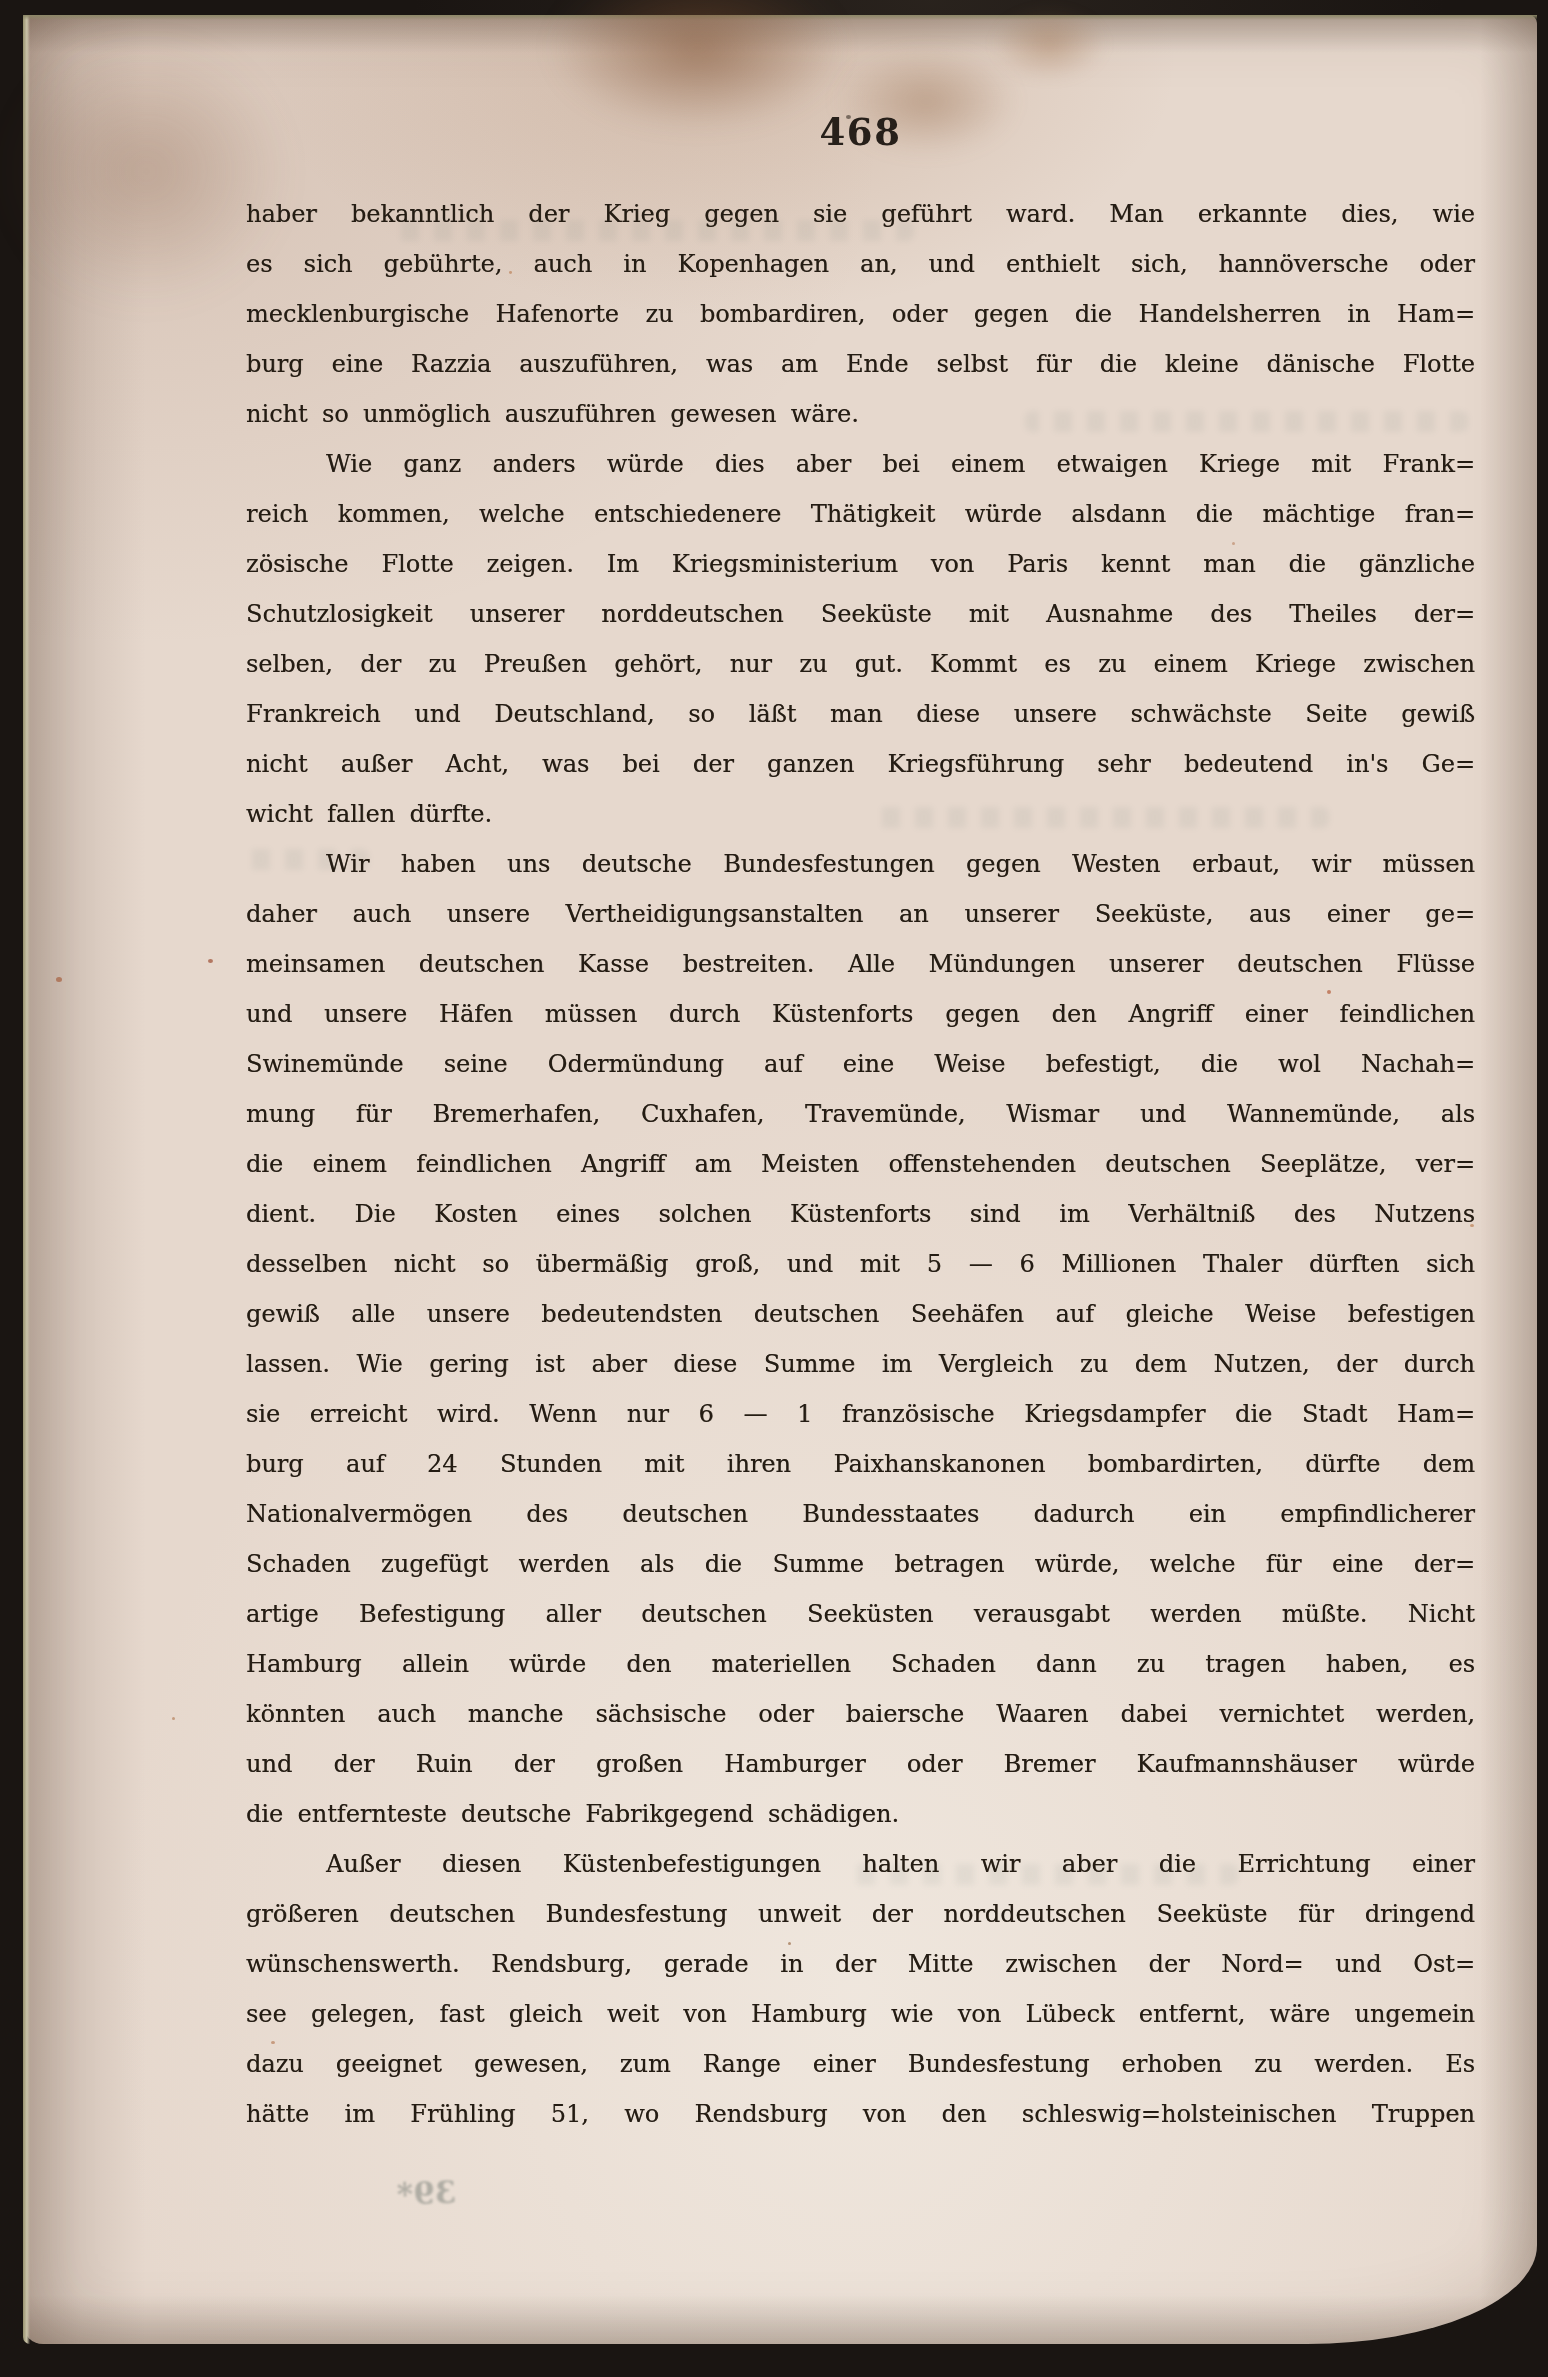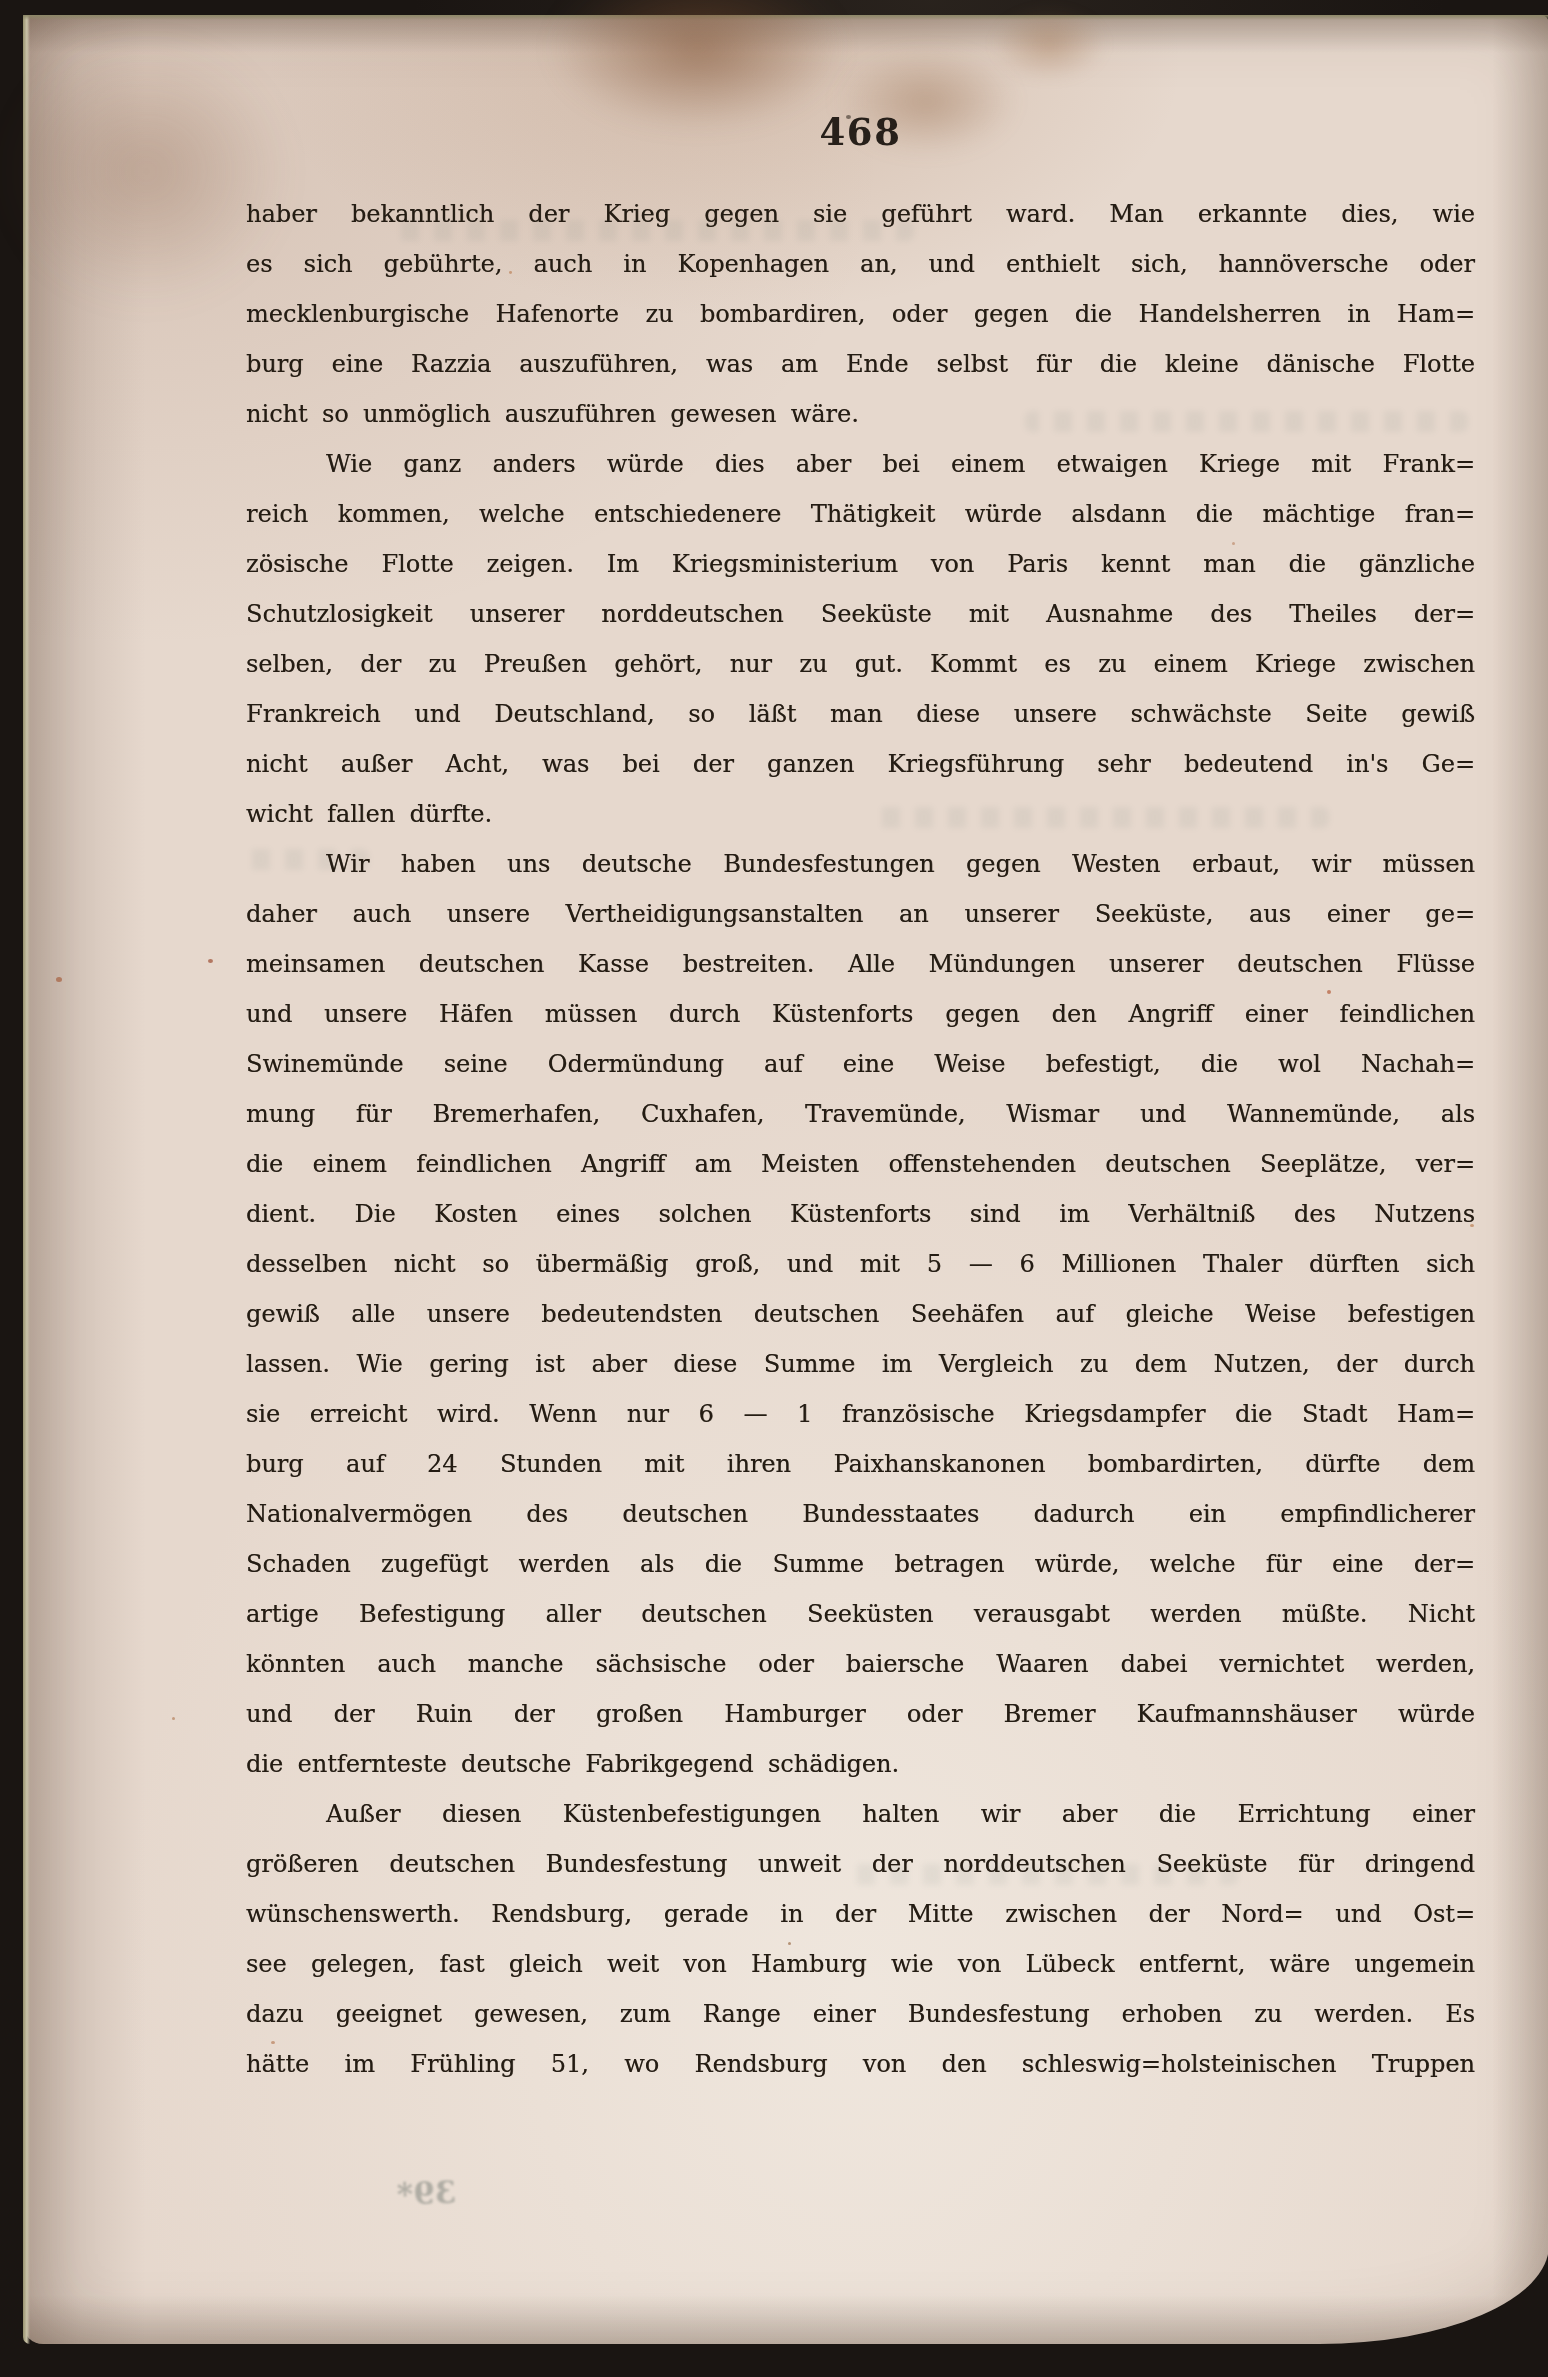--- a/index.html
+++ b/index.html
@@ -24,21 +24,20 @@
     background:
       linear-gradient(90deg, rgba(70,45,30,.26), rgba(70,45,30,.10) 57px, transparent 123px),
       linear-gradient(180deg, rgba(60,40,25,.28), transparent 38px),
       linear-gradient(270deg, rgba(60,40,25,.20), transparent 57px),
       linear-gradient(0deg, rgba(60,40,25,.22), transparent 49px),
       radial-gradient(739px 411px at 46% 2%, rgba(151,101,66,.22), transparent 62%),
       radial-gradient(1232px 821px at 8% 6%, rgba(140,95,70,.16), transparent 60%),
       radial-gradient(1068px 1314px at 55% 85%, rgba(240,232,223,.9), transparent 70%),
       #e6d8cd;
     box-shadow: inset 0 0 74px rgba(80,50,30,.20);
-    padding-left: 12px;
   }
   .edge-left{
     position:absolute;left:0;top:0;bottom:0;width:6.6px;
     background:linear-gradient(90deg,#98936f,#c9c2a8 55%,rgba(201,194,168,0));
     border-radius:5px 0 0 20px;
   }
   .edge-top{
     position:absolute;left:0;top:0;right:0;height:5px;
     background:linear-gradient(180deg,#8d8868,rgba(180,172,140,0));
   }
@@ -152,20 +151,21 @@
       <div class="line">die einem feindlichen Angriff am Meisten offenstehenden deutschen Seeplätze, ver=</div>
       <div class="line">dient. Die Kosten eines solchen Küstenforts sind im Verhältniß des Nutzens</div>
       <div class="line">desselben nicht so übermäßig groß, und mit 5 — 6 Millionen Thaler dürften sich</div>
       <div class="line">gewiß alle unsere bedeutendsten deutschen Seehäfen auf gleiche Weise befestigen</div>
       <div class="line">lassen. Wie gering ist aber diese Summe im Vergleich zu dem Nutzen, der durch</div>
       <div class="line">sie erreicht wird. Wenn nur 6 — 1 französische Kriegsdampfer die Stadt Ham=</div>
       <div class="line">burg auf 24 Stunden mit ihren Paixhanskanonen bombardirten, dürfte dem</div>
       <div class="line">Nationalvermögen des deutschen Bundesstaates dadurch ein empfindlicherer</div>
       <div class="line">Schaden zugefügt werden als die Summe betragen würde, welche für eine der=</div>
       <div class="line">artige Befestigung aller deutschen Seeküsten verausgabt werden müßte. Nicht</div>
+      <div class="line">Hamburg allein würde den materiellen Schaden dann zu tragen haben, es</div>
       <div class="line">könnten auch manche sächsische oder baiersche Waaren dabei vernichtet werden,</div>
       <div class="line">und der Ruin der großen Hamburger oder Bremer Kaufmannshäuser würde</div>
       <div class="line end">die entfernteste deutsche Fabrikgegend schädigen.</div>
     </div>
 
     <div class="para">
       <div class="line ind">Außer diesen Küstenbefestigungen halten wir aber die Errichtung einer</div>
       <div class="line">größeren deutschen Bundesfestung unweit der norddeutschen Seeküste für dringend</div>
       <div class="line">wünschenswerth. Rendsburg, gerade in der Mitte zwischen der Nord= und Ost=</div>
       <div class="line">see gelegen, fast gleich weit von Hamburg wie von Lübeck entfernt, wäre ungemein</div>

